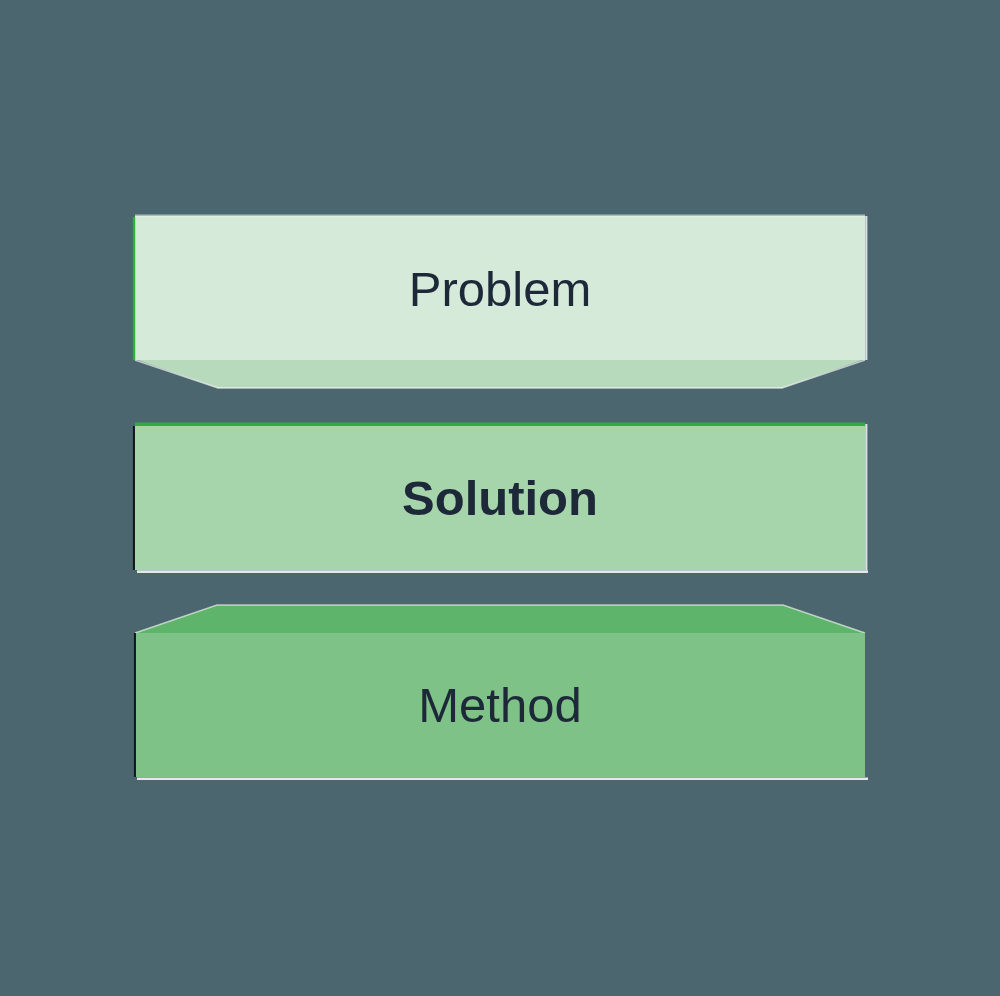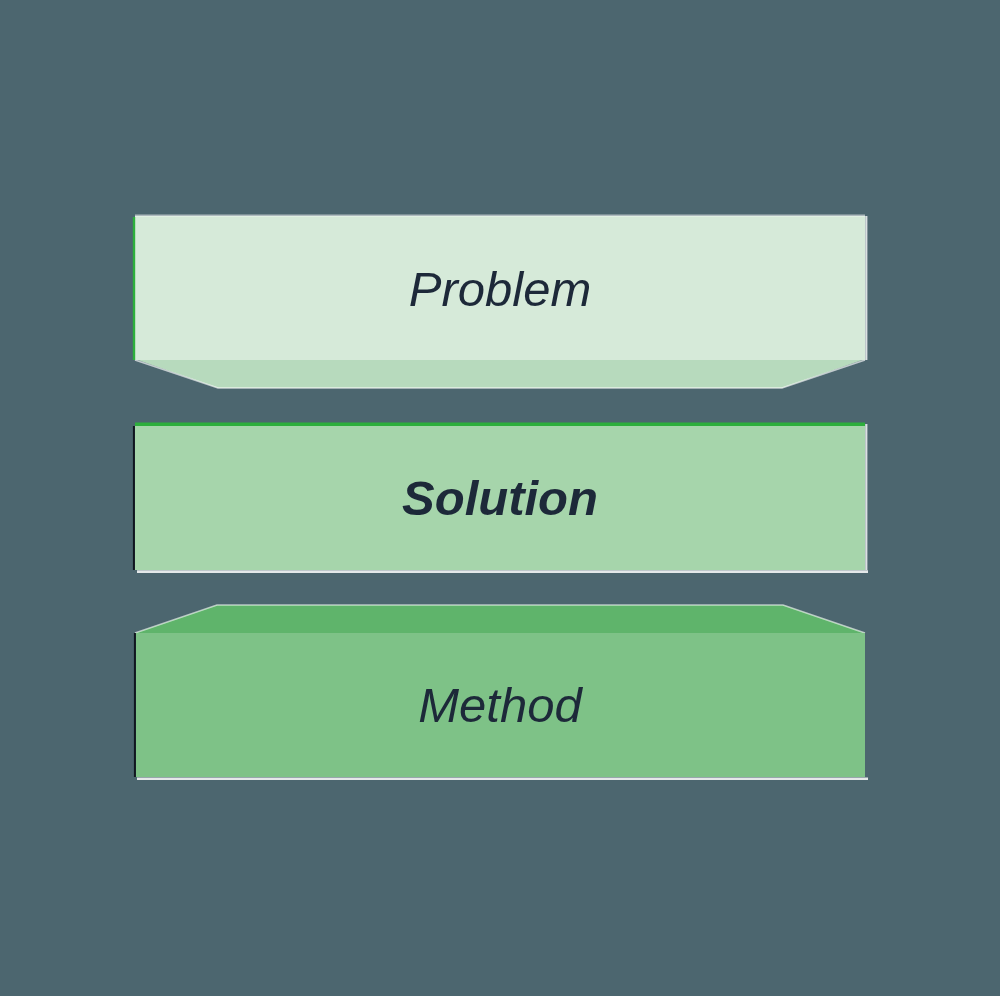--- a/index.html
+++ b/index.html
@@ -7,21 +7,20 @@
     padding: 0;
     width: 1000px;
     height: 996px;
     overflow: hidden;
     font-family: "Liberation Sans", sans-serif;
   }
   .stage {
     position: relative;
     width: 885px;
     height: 996px;
-    font-style: italic;
   }
   svg { display: block; }
   .layer-label {
     font-family: "Liberation Sans", sans-serif;
     font-size: 49px;
     font-weight: 400;
     text-anchor: middle;
   }
   .layer-label.bold {
     font-weight: 700;

